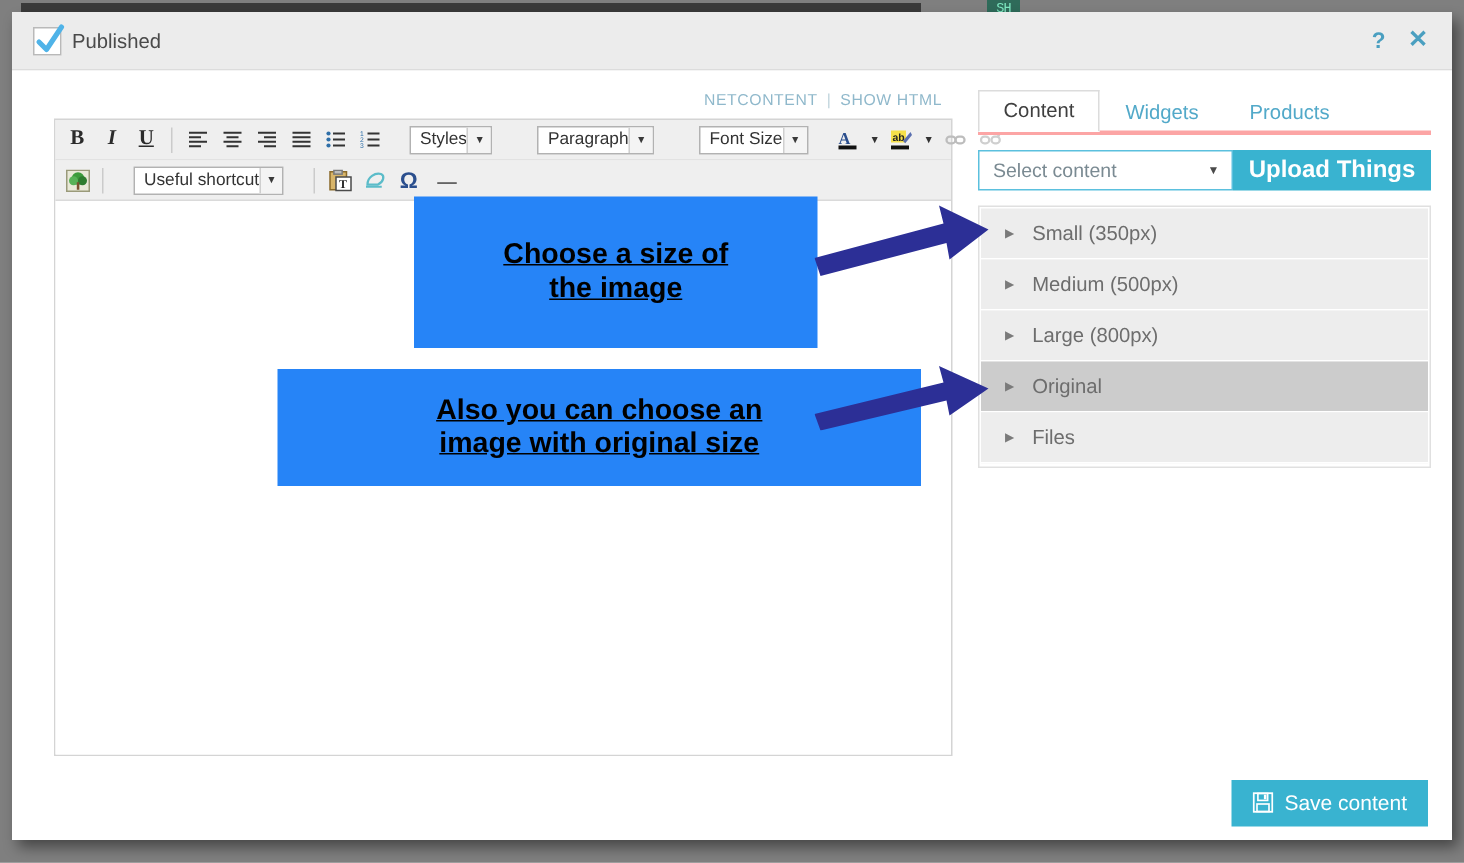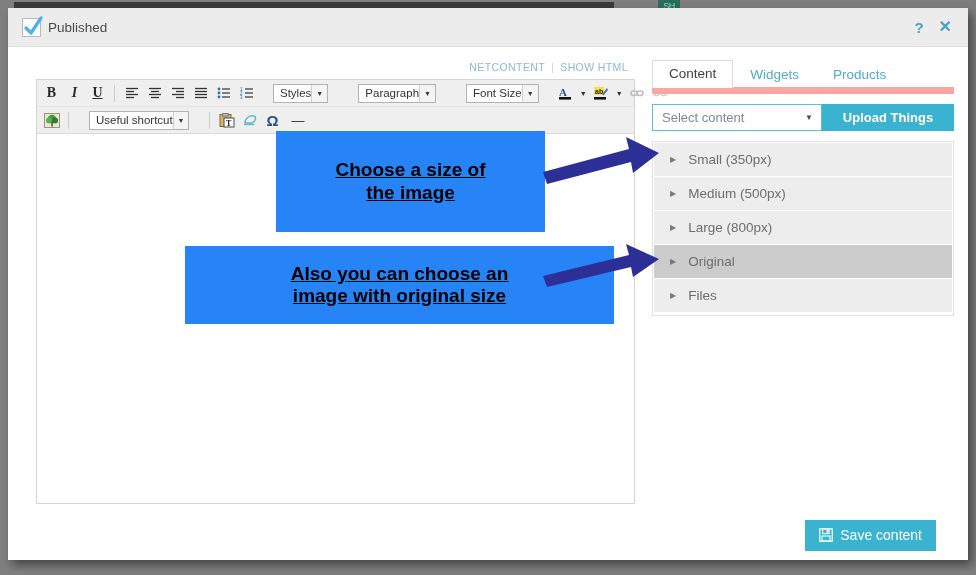--- a/index.html
+++ b/index.html
@@ -35,21 +35,21 @@
     position: absolute;
     left: 658px;
     top: 0px;
     width: 22px;
     height: 12px;
     background: #2f6b5a;
     color: #7fe9c2;
     font-size: 9px;
     line-height: 12px;
     text-align: center;
-    font-family: Liberation Sans, sans-serif;
+    font-family: Liberation Mono, monospace;
     letter-spacing: -0.5px;
     overflow: hidden;
   }
 
   
   #modal {
     position: absolute;
     left: 8px;
     top: 8px;
     width: 960px;
@@ -198,21 +198,21 @@
 
   
   #right-col {
     flex: 1 1 auto;
     padding: 12px 14px 0 16px;
     position: relative;
   }
   #tabs {
     display: flex;
     align-items: flex-end;
-    border-bottom: 7px solid #fca5a5;
+    border-bottom: 3px solid #fca5a5;
     height: 28px;
     gap: 0;
   }
   .tab {
     padding: 5px 16px 6px 16px;
     font-size: 13.5px;
     color: #52a9c9;
     cursor: pointer;
     border: 1px solid transparent;
     border-bottom: none;
@@ -245,21 +245,21 @@
   #folder-select .caret {
     margin-left: auto;
     margin-right: 8px;
     font-size: 8px;
     color: #4a4a4a;
   }
   #upload-btn {
     flex: 1 1 auto;
     background: #39b3d0;
     color: #fff;
-    font-size: 13px;
+    font-size: 16px;
     font-weight: bold;
     display: flex;
     align-items: center;
     justify-content: center;
     cursor: pointer;
     box-sizing: border-box;
   }
   #accordion {
     margin-top: 10px;
     border: 1px solid #e0e0e0;
@@ -287,21 +287,21 @@
   }
 
   
   #modal-footer {
     flex: 0 0 62px;
     height: 62px;
     background: #fff;
     display: flex;
     align-items: center;
     justify-content: flex-end;
-    padding-right: 32px;
+    padding-right: 16px;
   }
   #save-btn {
     background: #39b3d0;
     color: #fff;
     border: none;
     height: 31px;
     padding: 0 14px;
     display: flex;
     align-items: center;
     gap: 7px;

